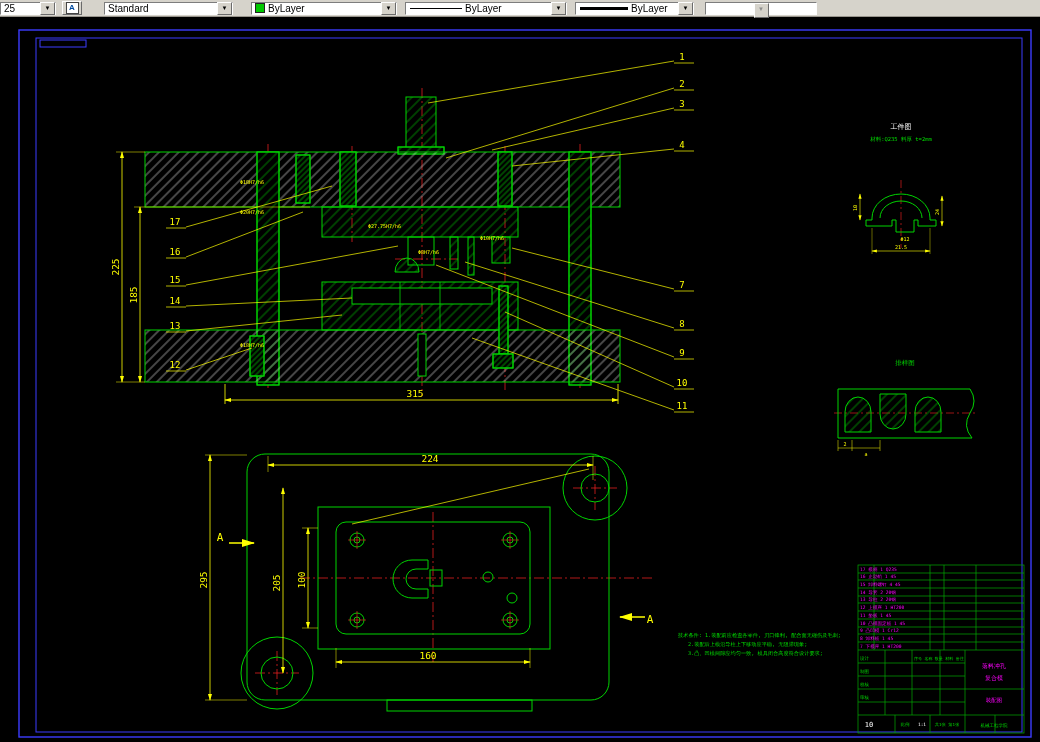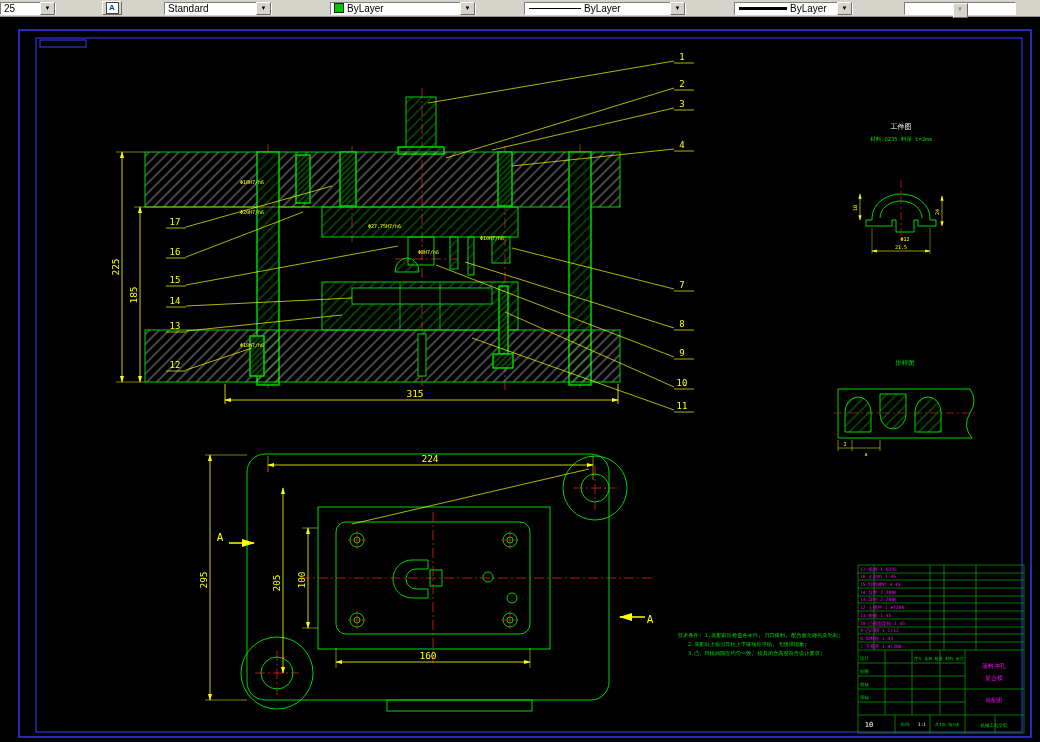--- a/index.html
+++ b/index.html
@@ -1,17 +1,17 @@
 <!DOCTYPE html>
 <html><head>
 <meta charset="utf-8">
 <style>
   html,body{margin:0;padding:0;background:#000;}
   body{width:1040px;height:742px;position:relative;overflow:hidden;font-family:"Liberation Sans",sans-serif;}
-  .toolbar{position:absolute;top:0;left:0;width:1040px;height:16px;background:#d6d3cb;border-bottom:1px solid #98948c;display:flex;align-items:center;z-index:5;gap:40px;}
+  .toolbar{position:absolute;top:0;left:0;width:1040px;height:16px;background:#d6d3cb;border-bottom:1px solid #98948c;display:flex;align-items:center;z-index:5;}
   .combo{background:#fff;border:1px solid;border-color:#7d7d7d #fdfdfd #fdfdfd #7d7d7d;height:13px;display:flex;align-items:center;font-size:10px;color:#000;box-sizing:border-box;}
   .combo .val{flex:1;padding:0 3px;white-space:nowrap;overflow:hidden;font-family:"Liberation Sans",sans-serif;}
   .combo .btn{width:13px;height:11px;background:#d6d3cb;border:1px solid;border-color:#fdfdfd #6b6b6b #6b6b6b #fdfdfd;font-size:6px;line-height:11px;text-align:center;color:#000;flex:0 0 13px;}
   .combo.gray .val{color:#8c8c8c;}
   .combo.gray .btn{color:#8c8c8c;}
   .tool-btn{width:20px;height:14px;background:#d6d3cb;border:1px solid;border-color:#fdfdfd #6b6b6b #6b6b6b #fdfdfd;display:flex;align-items:center;justify-content:center;box-sizing:border-box;}
   .tool-btn .glyph{width:11px;height:10px;background:#fff;border:1px solid #444;font-size:8px;line-height:9px;text-align:center;color:#004a9f;font-weight:bold;}
   .swatch{width:8px;height:8px;background:#00c800;border:1px solid #222;margin-left:3px;flex:0 0 8px;}
   .lt-line{width:52px;height:1px;background:#000;margin-left:4px;flex:0 0 52px;}
   .lw-line{width:48px;height:3px;background:#000;margin-left:4px;flex:0 0 48px;}
@@ -25,21 +25,21 @@
 <body>
 
 <div class="toolbar">
   <div class="combo" style="width:56px;margin-left:0;">
     <span class="val">25</span>
     <span class="btn">▼</span>
   </div>
   <div class="tool-btn" style="margin-left:6px;">
     <span class="glyph">A</span>
   </div>
-  <div class="combo" style="width:108px;margin-left:2px;">
+  <div class="combo" style="width:129px;margin-left:22px;">
     <span class="val">Standard</span>
     <span class="btn">▼</span>
   </div>
   <div class="combo" style="width:146px;margin-left:18px;">
     <span class="swatch"></span>
     <span class="val">ByLayer</span>
     <span class="btn">▼</span>
   </div>
   <div class="combo" style="width:162px;margin-left:8px;">
     <span class="lt-line"></span>

